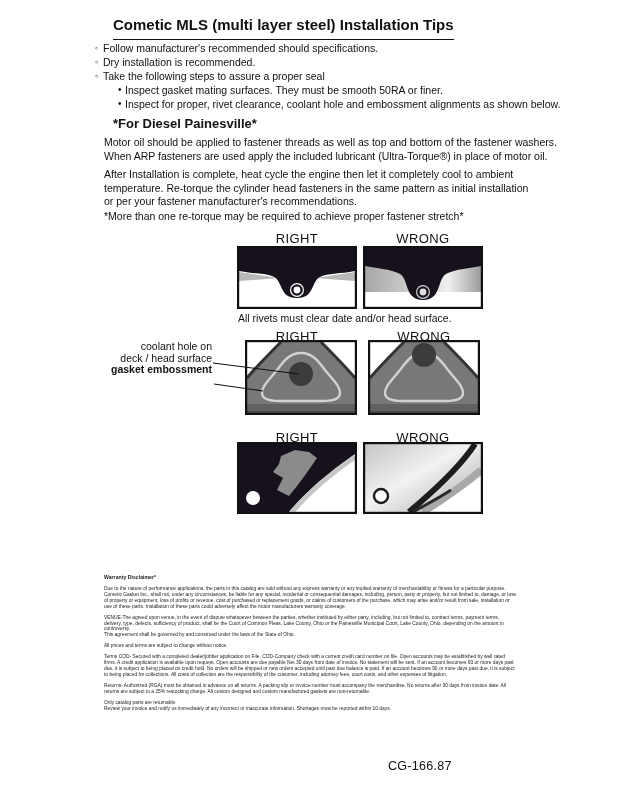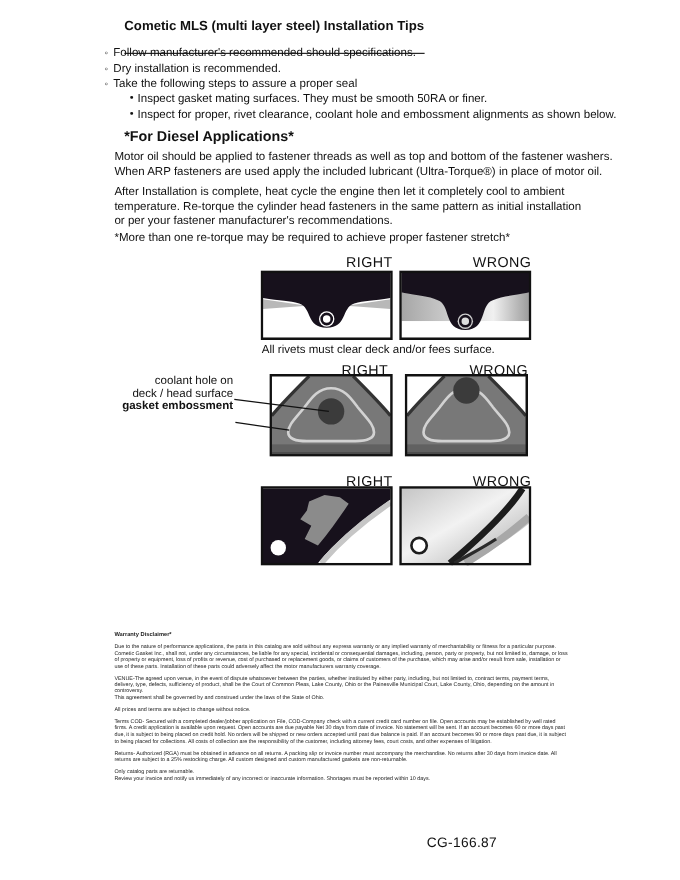--- a/index.html
+++ b/index.html
@@ -5,37 +5,37 @@
   html,body{margin:0;padding:0;background:#ffffff;}
   .page{
     position:relative;width:618px;height:800px;background:#ffffff;
     font-family:"Liberation Sans","DejaVu Sans",sans-serif;color:#111;
     overflow:hidden;
   }
   .abs{position:absolute;}
   .pre{white-space:pre-line;}
 
   .title{
-    left:113px;top:16px;font-size:12px;font-weight:bold;
-    border-bottom:1.6px solid #111;padding-bottom:18px;display:inline-block;
+    left:113px;top:16px;font-size:15px;font-weight:bold;
+    border-bottom:1.6px solid #111;padding-bottom:6px;display:inline-block;
   }
 
   .tips{left:95px;top:41px;font-size:10.5px;line-height:14px;}
   .tip-row{display:flex;}
   .tip-glyph{width:8px;font-size:9px;line-height:14px;}
   .sub{padding-left:23px;}
   .sub .tip-glyph{width:7px;font-size:10px;}
 
   .diesel-heading{left:113px;top:116px;font-size:13px;font-weight:bold;}
   .bodytext{font-size:10.5px;line-height:13.5px;}
   .p1{left:104px;top:136px;width:460px;}
   .p2{left:104px;top:168px;width:460px;}
   .p3{left:104px;top:210px;width:460px;}
 
-  .hdr{font-size:13px;letter-spacing:0.4px;text-align:right;width:120px;}
+  .hdr{font-size:13px;letter-spacing:0.4px;text-align:center;width:120px;}
   .panel{position:absolute;display:block;}
   .caption{font-size:10.5px;line-height:12.5px;}
 
   .callouts{left:104px;top:341px;width:108px;text-align:right;font-size:10.5px;line-height:11.5px;}
   .callout-2{font-weight:bold;}
 
   .leader-overlay{left:0;top:0;width:618px;height:800px;pointer-events:none;}
 
   .legal{left:104px;top:574px;width:414px;color:#222;}
   .legal-heading{font-size:5.2px;font-weight:bold;margin:0 0 6px 0;}
@@ -66,21 +66,21 @@
     <div class="tip-row sub">
       <span class="tip-glyph">•</span>
       <span>Inspect gasket mating surfaces.  They must be smooth 50RA or finer.</span>
     </div>
     <div class="tip-row sub">
       <span class="tip-glyph">•</span>
       <span>Inspect for proper, rivet clearance, coolant hole and embossment alignments as shown below.</span>
     </div>
   </div>
 
-  <div class="abs diesel-heading">*For Diesel Applications*</div>
+  <div class="abs diesel-heading">*For Diesel Painesville*</div>
   <div class="abs bodytext pre p2">After Installation is complete, heat cycle the engine then let it completely cool to ambient
 temperature. Re-torque the cylinder head fasteners in the same pattern as initial installation
 or per your fastener manufacturer's recommendations.</div>
   <div class="abs bodytext pre p1">Motor oil should be applied to fastener threads as well as top and bottom of the fastener washers.
 When ARP fasteners are used apply the included lubricant (Ultra-Torque®) in place of motor oil.</div>
   <div class="abs bodytext pre p3">*More than one re-torque may be required to achieve proper fastener stretch*</div>
 
   <div class="abs hdr" style="left:237px;top:231px;">RIGHT</div>
   <div class="abs hdr" style="left:363px;top:231px;">WRONG</div>
 
@@ -105,21 +105,21 @@
     </defs>
     <rect x="1" y="1" width="118" height="61" fill="#ffffff"></rect>
     <rect x="2" y="20" width="116" height="26" fill="url(#gw1)"></rect>
     <rect x="2" y="46" width="116" height="15" fill="#ffffff"></rect>
     <path d="M2,2 H118 V20 C102,23 94,23 85,27 C73,31 80,54 60,54 C40,54 47,31 35,27 C26,23 18,23 2,20 Z" fill="#17111c"></path>
     <circle cx="60" cy="46" r="7" fill="#cfcfcf"></circle>
     <circle cx="60" cy="46" r="4.6" fill="#dedede" stroke="#17111c" stroke-width="2.4"></circle>
     <rect x="1" y="1" width="118" height="61" fill="none" stroke="#111" stroke-width="2.4"></rect>
   </svg>
 
-  <div class="abs caption" style="left:238px;top:312px;">All rivets must clear deck and/or fees surface.</div>
+  <div class="abs caption" style="left:238px;top:312px;">All rivets must clear date and/or head surface.</div>
 
   <div class="abs hdr" style="left:241px;top:329px;width:112px;">RIGHT</div>
   <div class="abs hdr" style="left:368px;top:329px;width:112px;">WRONG</div>
 
   <div class="abs callouts">
     <div class="pre">coolant hole on
 deck / head surface</div>
     <div class="callout-2">gasket embossment</div>
   </div>
 

